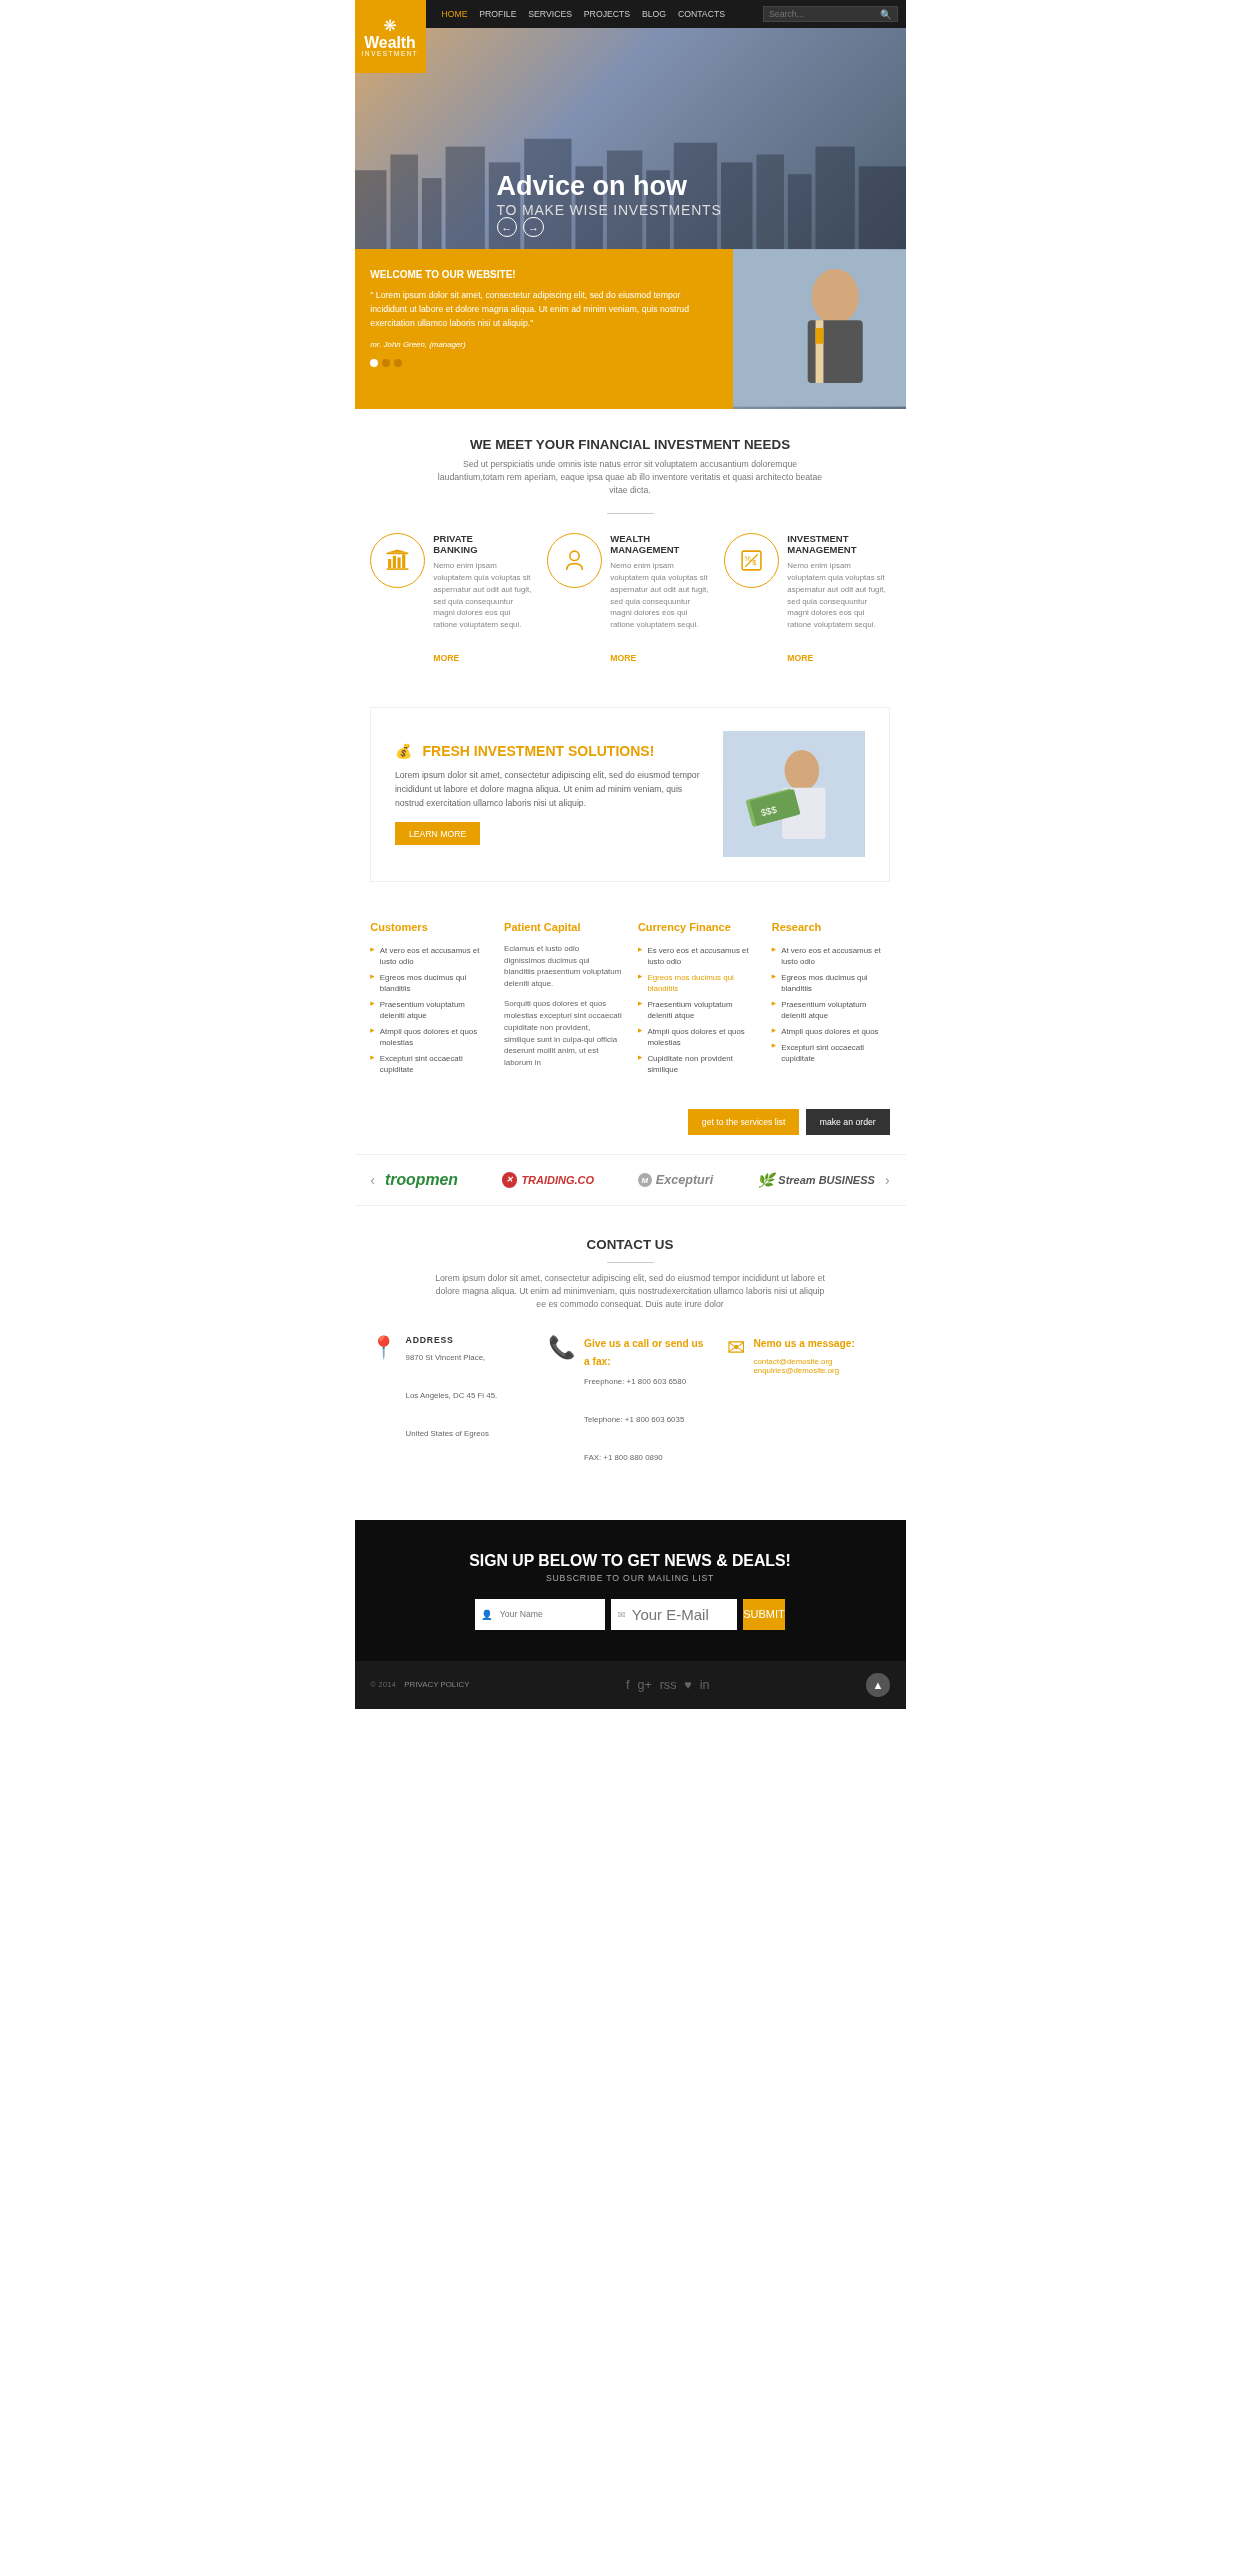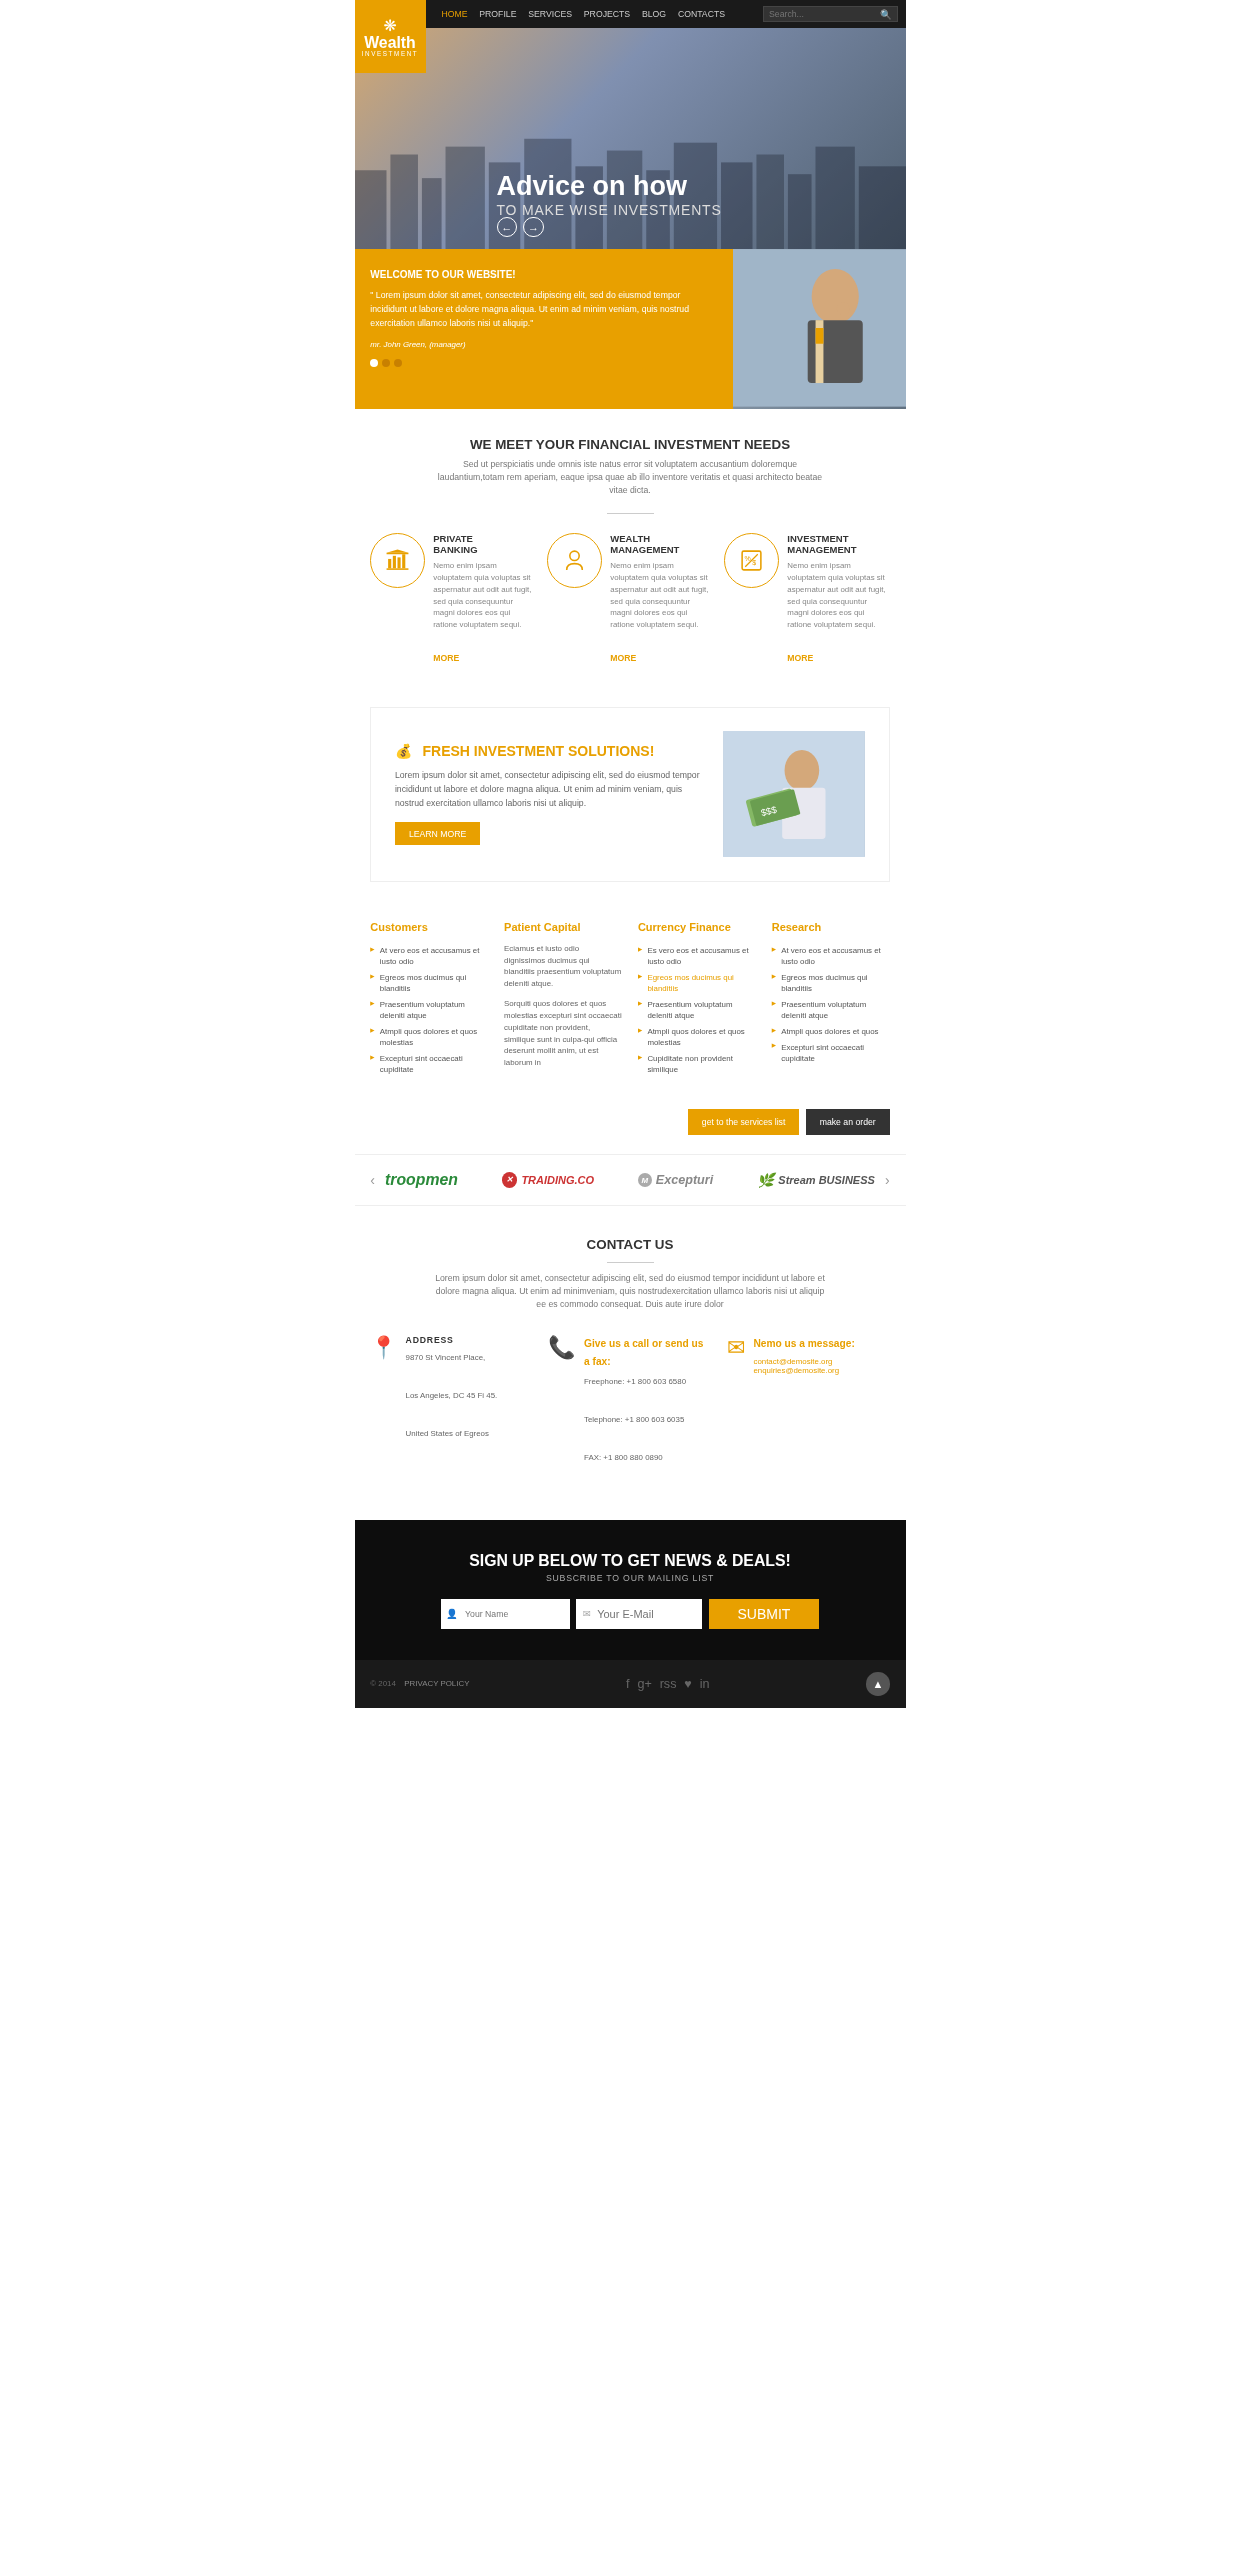--- a/index.html
+++ b/index.html
@@ -95,21 +95,21 @@
     .contact-block p { font-size: 7.9px; color: #666; line-height: 1.8; }
     .contact-block a { color: #e8a000; text-decoration: none; font-size: 7.9px; display: block; }
     .contact-block .phone-text { font-size: 10.2px; color: #e8a000; font-weight: bold; margin-bottom: 3.9px; }
 
     
     .newsletter-section { background: #2a2a2a; background-image: linear-gradient(rgba(0,0,0,0.7), rgba(0,0,0,0.7)); padding: 31.5px 15.8px; text-align: center; }
     .newsletter-section h2 { color: #fff; font-size: 15.8px; font-weight: bold; text-transform: uppercase; margin-bottom: 3.2px; }
     .newsletter-section p { color: #aaa; font-size: 8.7px; text-transform: uppercase; letter-spacing: 0.8px; margin-bottom: 15.8px; }
     .newsletter-form { display: flex; gap: 6.3px; justify-content: center; }
     .newsletter-input { padding: 7px 9.5px; font-size: 8.7px; border: none; width: 126px; color: #555; background: #fff; }
-    .newsletter-btn { background: #e8a000; color: #fff; border: none; padding: 7px 29px; font-size: 14px; text-transform: uppercase; cursor: pointer; }
+    .newsletter-btn { background: #e8a000; color: #fff; border: none; padding: 7px 0; font-size: 11px; text-transform: uppercase; cursor: pointer; }
 
     
     footer { background: #1a1a1a; padding: 11.8px 15.8px; display: flex; align-items: center; justify-content: space-between; }
     .footer-copy { color: #666; font-size: 7.9px; }
     .footer-copy a { color: #888; text-decoration: none; }
     .footer-social { display: flex; gap: 7.9px; }
     .social-icon { color: #666; font-size: 12.6px; cursor: pointer; }
     .scroll-top { background: #555; color: #fff; width: 23.6px; height: 23.6px; border-radius: 50%; display: flex; align-items: center; justify-content: center; font-size: 11px; cursor: pointer; }
   </style>
 </head>
@@ -386,21 +386,21 @@
 <div class="newsletter-section">
   <h2>SIGN UP BELOW TO GET NEWS &amp; DEALS!</h2>
   <p>SUBSCRIBE TO OUR MAILING LIST</p>
   <div class="newsletter-form">
     <div style="display:flex;align-items:center;background:#fff;padding:0 6.3px;">
       <span style="color:#aaa;font-size:9.5px;margin-right:3.2px;">👤</span>
       <input type="text" class="newsletter-input" style="border: none; outline: none; padding: 7px 3.2px; font-size: 8.7px; width: 102px;" placeholder="Your Name">
     </div>
     <div style="display:flex;align-items:center;background:#fff;padding:0 6.3px;">
       <span style="color:#aaa;font-size:9.5px;margin-right:3.2px;">✉</span>
-      <input type="email" class="newsletter-input" style="border: none; outline: none; padding: 7px 3.2px; font-size: 11px; width: 102px;" placeholder="Your E-Mail">
+      <input type="email" class="newsletter-input" style="border: none; outline: none; padding: 7px 3.2px; font-size: 15px; width: 102px;" placeholder="Your E-Mail">
     </div>
     <button class="newsletter-btn">submit</button>
   </div>
 </div>
 
 <footer>
   <div class="footer-copy">
     <span>© 2014</span>
     <a style="margin-left:6.3px;">PRIVACY POLICY</a>
   </div>

